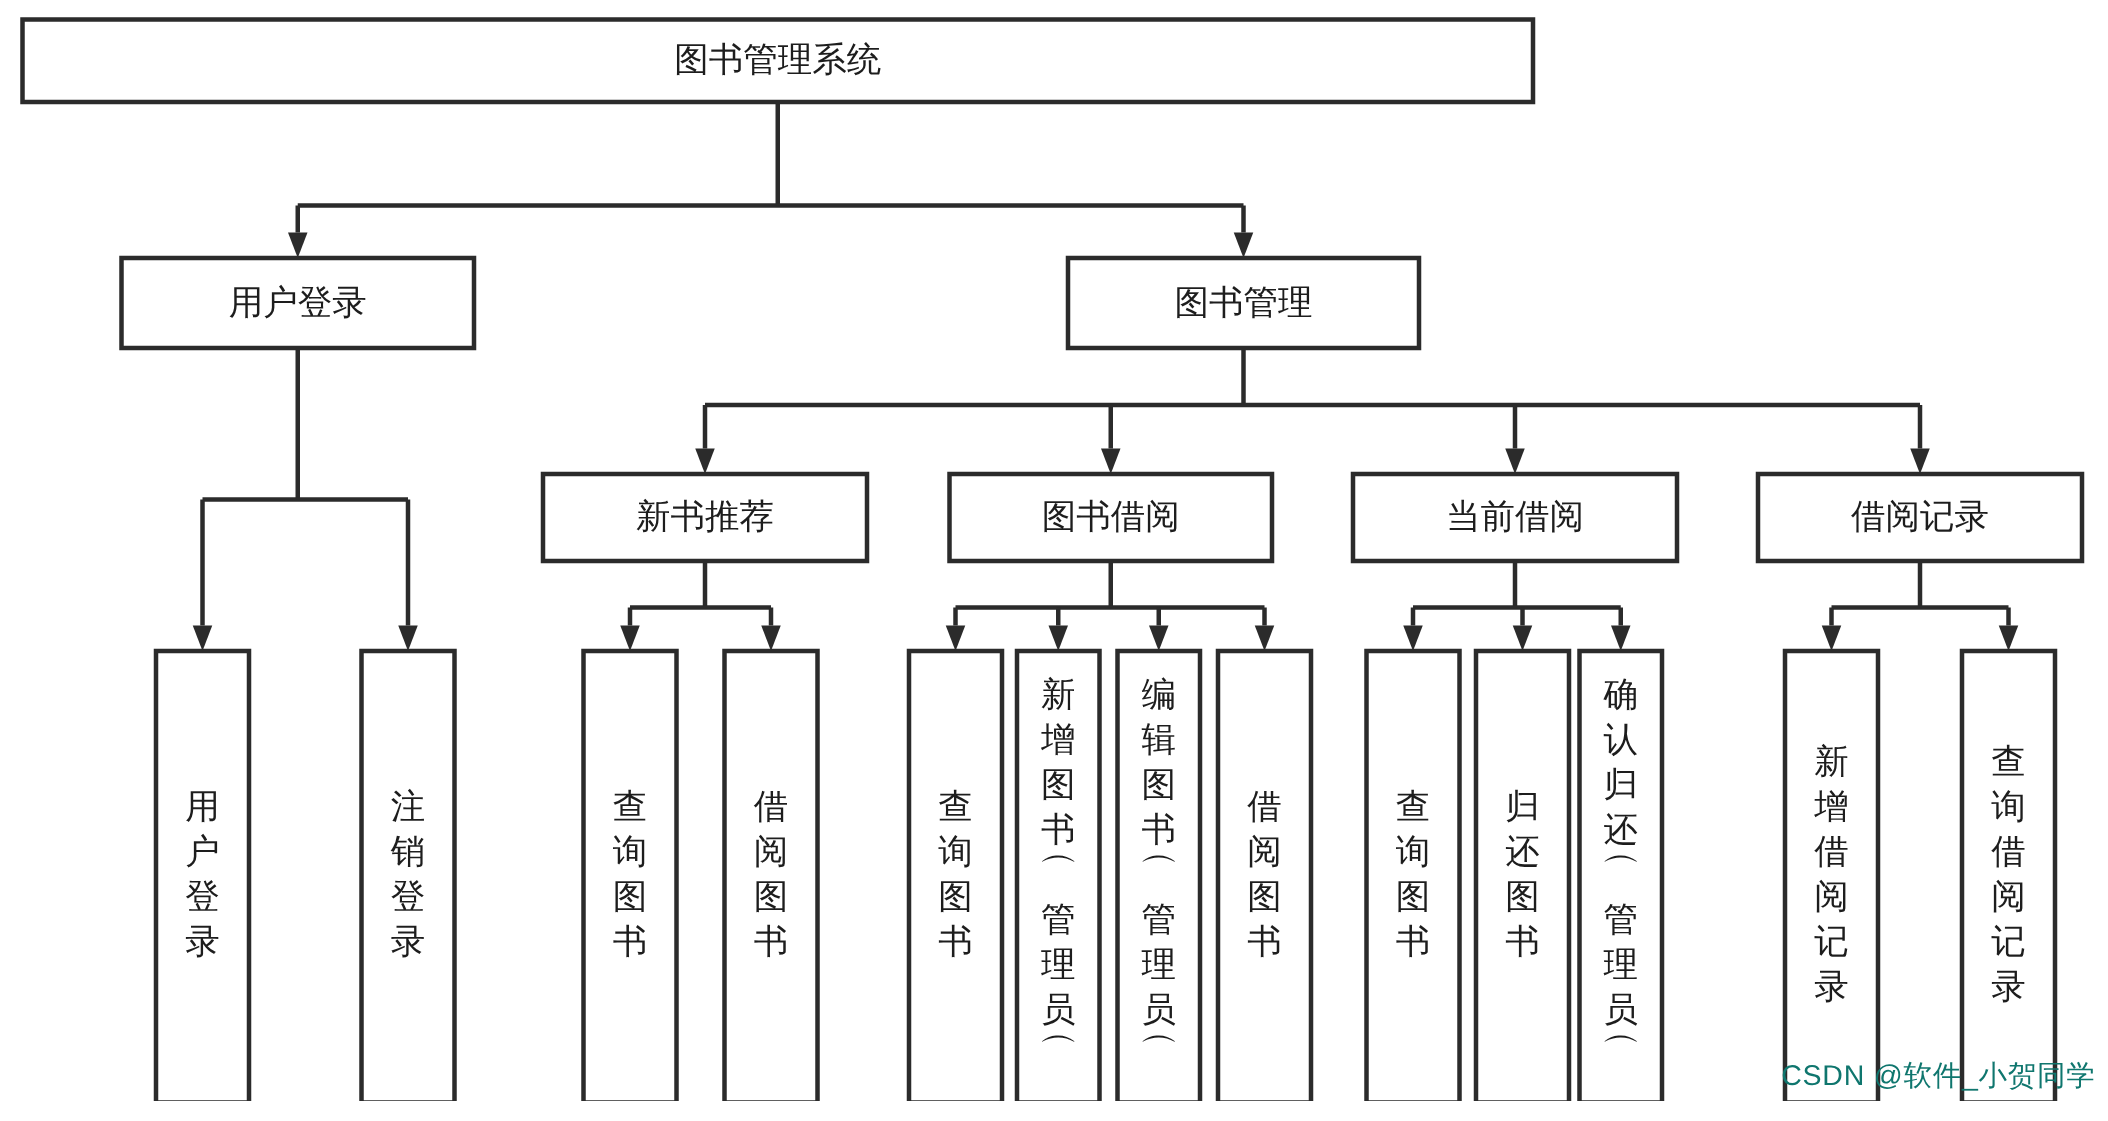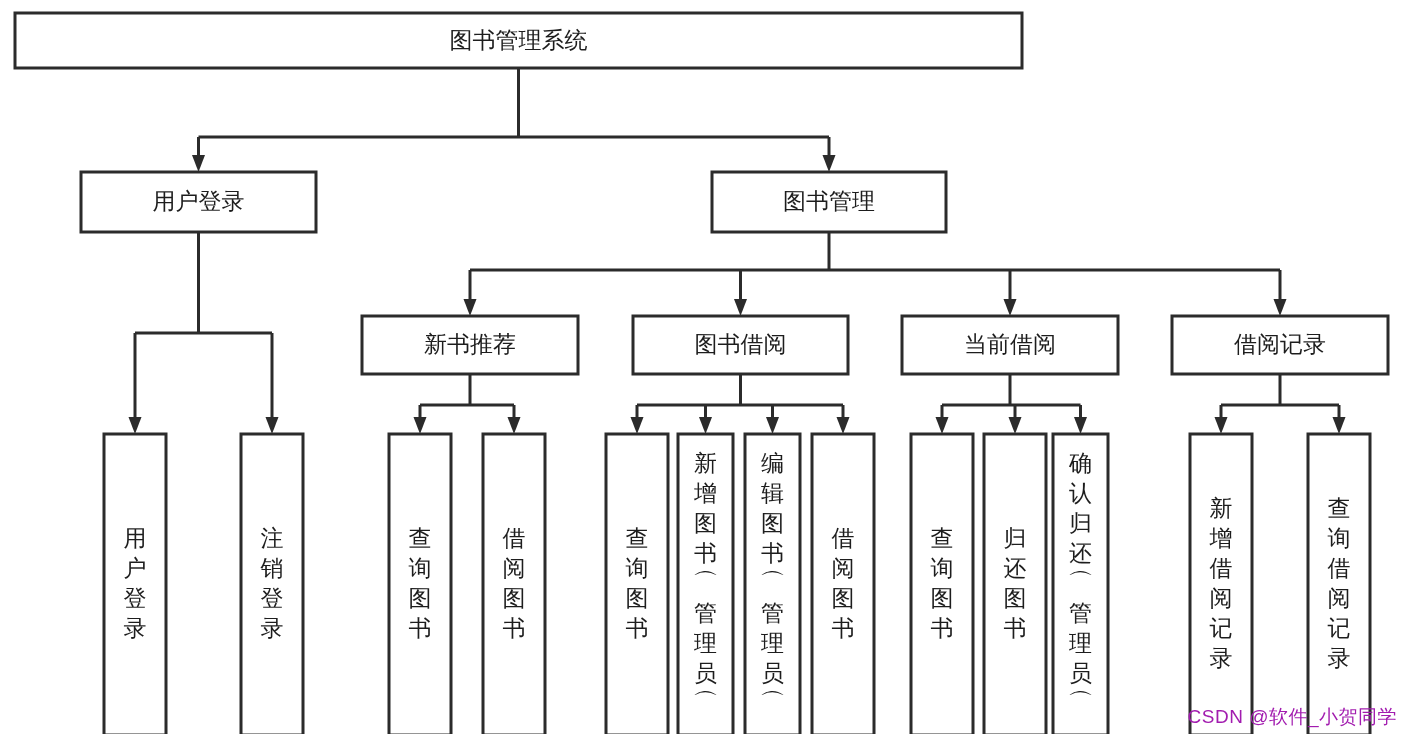--- a/index.html
+++ b/index.html
@@ -53,21 +53,21 @@
     fill: #1d1d1d;
     text-anchor: middle;
     dominant-baseline: middle;
   }
   .watermark-text {
     position: absolute;
     right: 8px;
     bottom: 4px;
     font-family: "Liberation Sans", "DejaVu Sans", sans-serif;
     font-size: 19px;
-    color: #a21caf;
+    color: #0f766e;
     letter-spacing: 0.5px;
     white-space: nowrap;
     user-select: none;
   }
 </style>
 </head>
 <body>
 
 <div id="diagram-root">
   <svg class="diagram-canvas" viewBox="0 0 1405 747" xmlns="http://www.w3.org/2000/svg">

